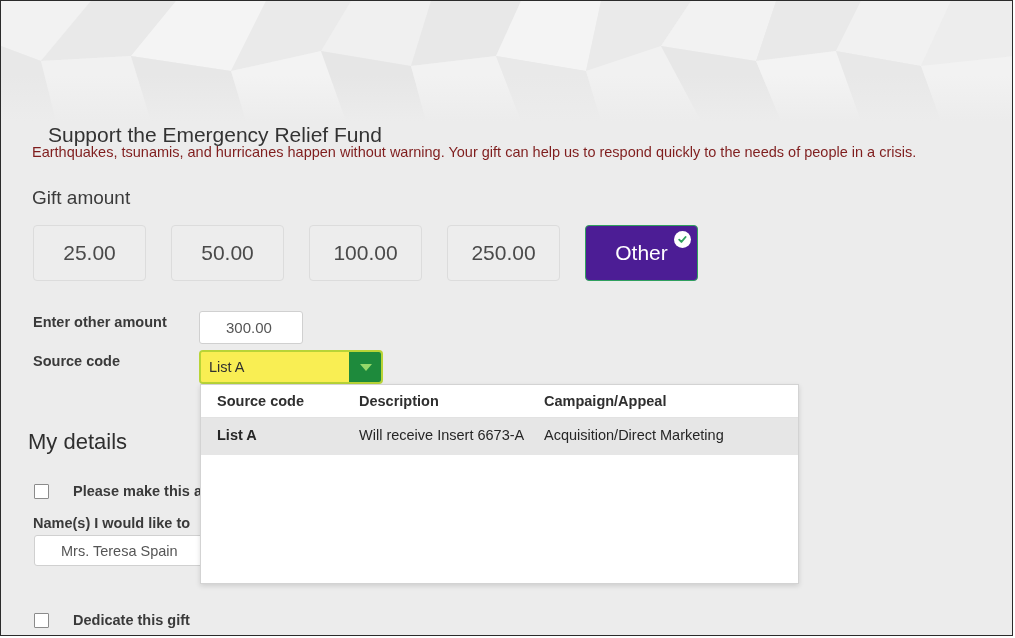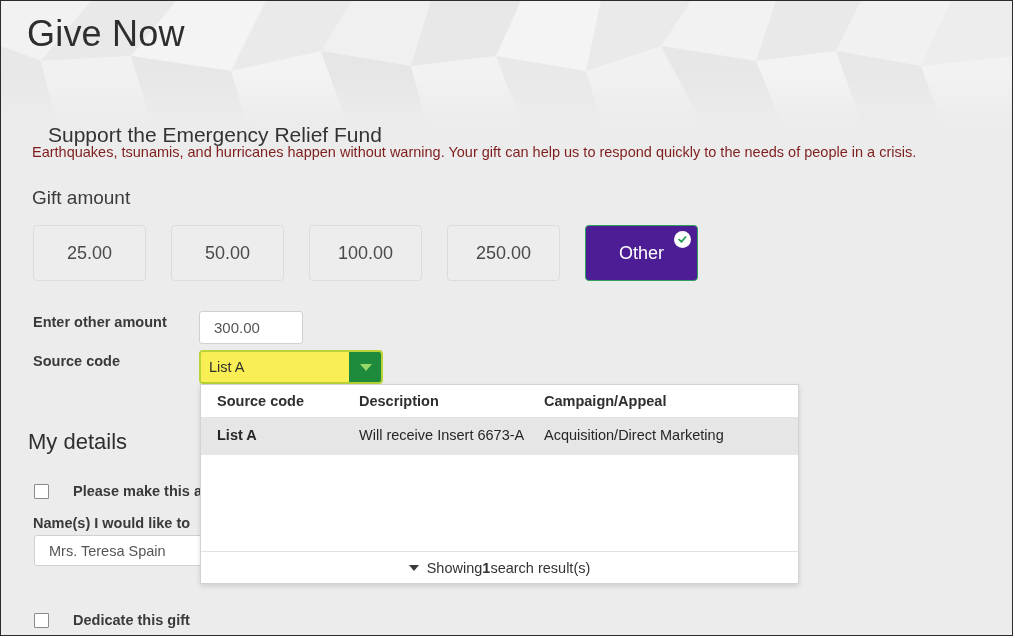--- a/index.html
+++ b/index.html
@@ -90,21 +90,21 @@
     display: flex;
     gap: 25px;
   }
   .amount-btn {
     width: 113px;
     height: 56px;
     border: 1px solid #dcdcdc;
     border-radius: 4px;
     background: #ededed;
     color: #4a4a4a;
-    font-size: 18px;
+    font-size: 21px;
     font-family: "Liberation Sans", sans-serif;
     display: flex;
     align-items: center;
     justify-content: center;
     cursor: pointer;
     box-sizing: border-box;
     padding: 16px;
   }
   .amount-btn.selected {
     position: relative;
@@ -139,21 +139,21 @@
 
   .text-input {
     position: absolute;
     box-sizing: border-box;
     background: #ffffff;
     border: 1px solid #d0d0d0;
     border-radius: 3px;
     font-family: "Liberation Sans", sans-serif;
     font-size: 15px;
     color: #555555;
-    padding: 0 14px;
+    padding: 0 26px;
     outline: none;
   }
   #other-amount-input {
     left: 198px;
     top: 310px;
     width: 104px;
     height: 33px;
   }
   #donor-name-input {
     left: 33px;
@@ -343,21 +343,20 @@
         <polygon points="755,60 835,50 860,120 780,120" fill="#f3f3f3"></polygon>
         <polygon points="860,0 950,0 920,65 835,50" fill="#f1f1f1"></polygon>
         <polygon points="835,50 920,65 940,120 860,120" fill="#e8e8e8"></polygon>
         <polygon points="950,0 1013,0 1013,55 920,65" fill="#ededed"></polygon>
         <polygon points="920,65 1013,55 1013,120 940,120" fill="#f2f2f2"></polygon>
       </g>
     </svg>
     <div class="hero-fade"></div>
   </div>
 
-  <h1 class="page-title">Give Now</h1>
 
   <h2 class="section-title">Support the Emergency Relief Fund</h2>
 
   <p class="lede">Earthquakes, tsunamis, and hurricanes happen without warning. Your gift can help us to respond quickly to the needs of people in a crisis.</p>
 
   <div class="gift-label">Gift amount</div>
 
   <div class="amount-row">
     <button class="amount-btn">25.00</button>
     <button class="amount-btn">50.00</button>
@@ -412,21 +411,15 @@
       </thead>
       <tbody>
         <tr>
           <td class="col-code code-cell">List A</td>
           <td class="col-desc">Will receive Insert 6673-A</td>
           <td class="col-camp">Acquisition/Direct Marketing</td>
         </tr>
       </tbody>
     </table>
     <div class="dd-spacer"></div>
-    <div class="dd-footer">
-      <span class="tri"></span>
-      <span>Showing </span>
-        <b>1</b>
-        <span> search result(s)</span>
-    </div>
   </div>
 
 </div>
 
 </body></html>

